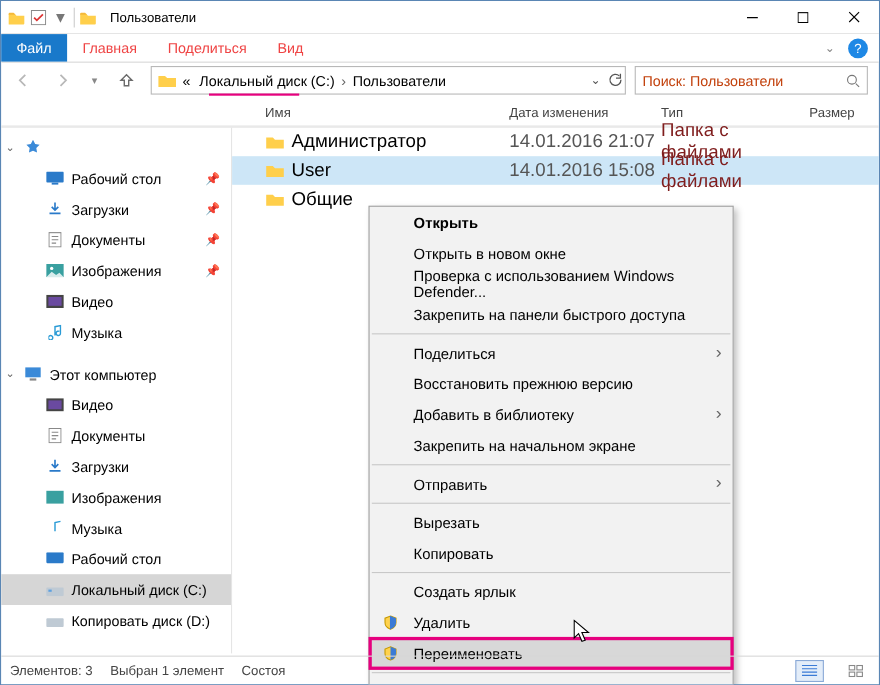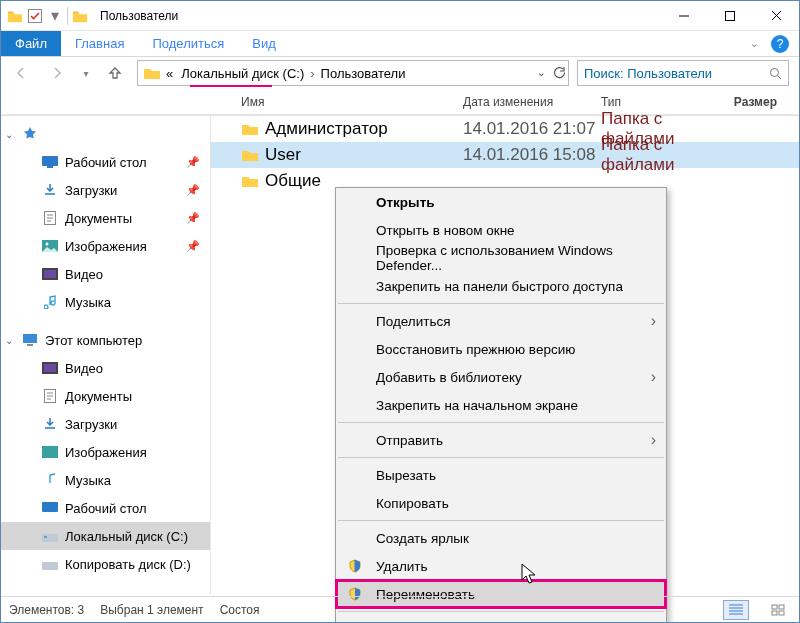--- a/index.html
+++ b/index.html
@@ -8,40 +8,40 @@
   
   .titlebar { height: 30px; display:flex; align-items:center; background:#fff; border-bottom:1px solid #e5e5e5;}
   .titlebar .qat { display:flex; align-items:center; gap:4px; padding:0 6px;}
   .qat-icon { width:16px; height:16px; display:flex; align-items:center; justify-content:center;}
   .titlebar .title { flex:1; font-size:12px; color:#000; padding-left:6px;}
   .winbtns { display:flex; }
   .winbtn { width:46px; height:30px; display:flex; align-items:center; justify-content:center; color:#000;}
   .divider-vert { width:1px; height:18px; background:#ccc; align-self:center;}
   
   .ribbon { height:26px; display:flex; align-items:stretch; background:#fff; border-bottom:1px solid #d8d8d8;}
-  .ribbon .tab { padding:0 14px; font-size:13px; display:flex; align-items:center; color:#3b82f6; }
+  .ribbon .tab { padding:0 14px; font-size:13px; display:flex; align-items:center; color:#ef4444; }
   .ribbon .tab.file { background:#1979ca; color:#fff; }
   .ribbon .spacer { flex:1; }
   .ribbon .rcorner { display:flex; align-items:center; padding-right:10px; gap:12px; color:#555;}
   .help-badge { width:18px; height:18px; border-radius:50%; background:#1e88e5; color:#fff; font-size:12px; display:flex; align-items:center; justify-content:center;}
   
   .addr-row { height:32px; display:flex; align-items:center; gap:8px; padding:2px 10px 2px 6px; border-bottom: none;}
   .navbtn { width:28px; height:28px; display:flex; align-items:center; justify-content:center; color:#6b6b6b; border-radius:2px;}
   .navbtn.disabled { color:#b8b8b8;}
   .addrbox { flex:1; height:26px; border:1px solid #b8b8b8; display:flex; align-items:center; font-size:13px; padding-left:4px; position:relative;}
   .addrbox .crumb { padding:0 4px; color:#000;}
   .addrbox .sep { color:#666; padding:0 2px;}
   .addrbox .folder-mini { width:20px; display:flex; align-items:center; justify-content:center;}
   .addrbox .tail-icons { position:absolute; right:2px; display:flex; gap:6px; color:#555;}
   .magenta-underline { position:absolute; left:52px; right:296px; bottom:-2px; height:2px; background:#e6007e;}
-  .searchbox { width:212px; height:26px; border:1px solid #b8b8b8; display:flex; align-items:center; padding:0 6px; color:#0369a1; font-size:13px; gap:6px;}
+  .searchbox { width:212px; height:26px; border:1px solid #b8b8b8; display:flex; align-items:center; padding:0 6px; color:#c2410c; font-size:13px; gap:6px;}
   
   .colhdr { height:26px; display:flex; align-items:center; font-size:12px; color:#444; border-bottom:1px solid #e8e8e8; padding-left:240px;}
   .colhdr .col { padding-right:12px; }
-  .col-name { width:222px;} .col-date { width:138px;} .col-type { width:128px;} .col-size { width:60px; text-align:right;font-weight:bold;}
+  .col-name { width:222px;} .col-date { width:138px;} .col-type { width:128px;} .col-size { width:60px; text-align:right;}
   
   .main { position:absolute; top:114px; bottom:28px; left:0; right:0; display:flex; border-top:1px solid #e0e0e0;}
   .sidebar { width:210px; border-right:1px solid #e5e5e5; overflow:hidden; padding-top:4px;}
   .sb-item { height:28px; display:flex; align-items:center; font-size:13px; color:#000; padding-left:20px; gap:6px; position:relative;}
   .sb-item.sub { padding-left:40px; }
   .sb-item .pin { position:absolute; right:10px; color:#7a7a7a; font-size:11px;}
   .sb-item.selected { background:#d6d6d6;}
   .sb-icon { width:18px; display:flex; align-items:center; justify-content:center;}
   .sb-sep { height:10px; }
   .sb-caret { position:absolute; left:4px; color:#666; font-size:10px;}

